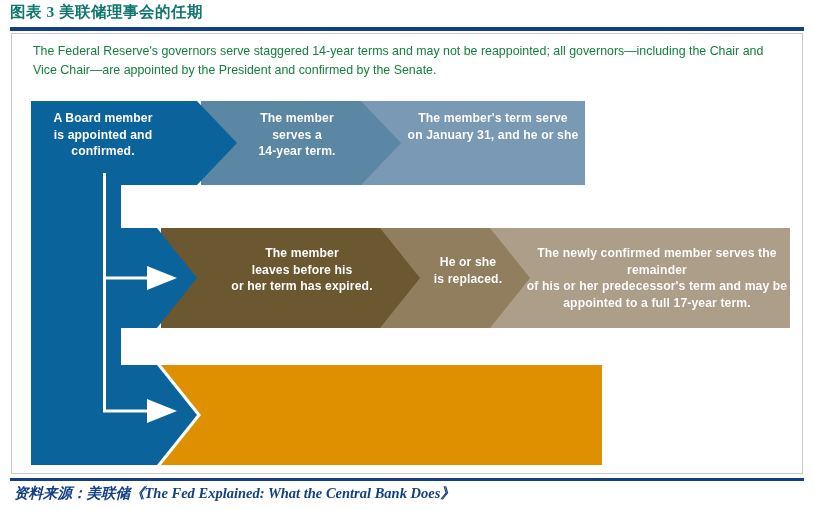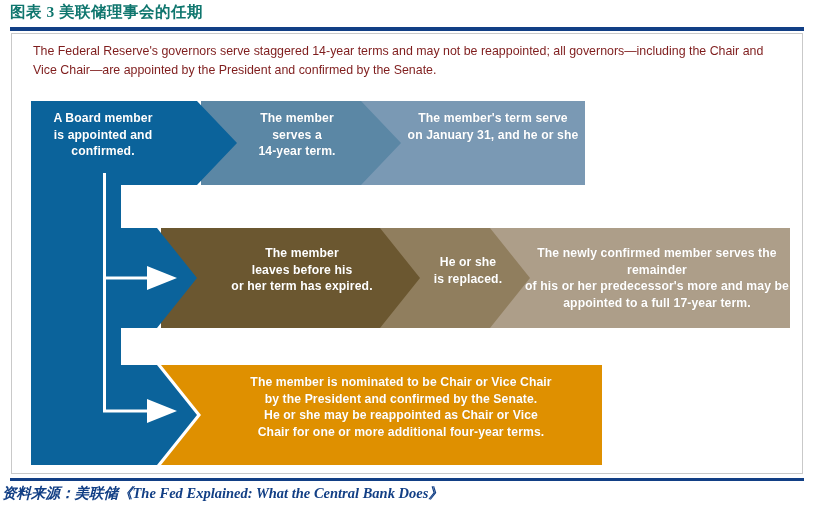--- a/index.html
+++ b/index.html
@@ -38,21 +38,21 @@
     background: #ffffff;
   }
 
   
   #intro-text {
     position: absolute;
     left: 33px; top: 42px;
     width: 750px;
     font-size: 12.4px;
     line-height: 19px;
-    color: #7f1d1d;
+    color: #15803d;
     font-family: "Liberation Sans", sans-serif;
   }
 
   
   #diagram {
     position: absolute;
     left: 11px; top: 33px;
     width: 792px; height: 441px;
   }
   #diagram svg { display: block; }
@@ -71,21 +71,21 @@
 
   
   #footer-rule {
     position: absolute;
     left: 10px; top: 478px;
     width: 794px; height: 2.5px;
     background: #123F85;
   }
   #source-note {
     position: absolute;
-    left: 2px; top: 484px;
+    left: 14px; top: 484px;
     font-family: "Liberation Serif", serif;
     font-style: italic;
     font-weight: bold;
     font-size: 14.5px;
     color: #123F85;
     white-space: nowrap;
   }
 </style>
 </head>
 <body>
@@ -162,27 +162,21 @@
     <div>or her term has expired.</div>
   </div>
 
   <div class="flow-label" style="left:402px; top:221px; width:110px;">
     <div>He or she</div>
     <div>is replaced.</div>
   </div>
 
   <div class="flow-label" style="left:512px; top:212px; width:268px;">
     <div>The newly confirmed member serves the remainder</div>
-    <div>of his or her predecessor's more and may be</div>
+    <div>of his or her predecessor's term and may be</div>
     <div>appointed to a full  17-year term.</div>
   </div>
 
-  <div class="flow-label" style="left:196px; top:341px; width:388px;">
-    <div>The member is nominated to be Chair or Vice Chair</div>
-    <div>by the President and confirmed by the Senate.</div>
-    <div>He or she may be reappointed as Chair or Vice</div>
-    <div>Chair for one or more additional four-year terms.</div>
-  </div>
 
 </div>
 
 <div id="footer-rule"></div>
 <div id="source-note">资料来源：美联储《The Fed Explained: What the Central Bank Does》</div>
 
 </body></html>

